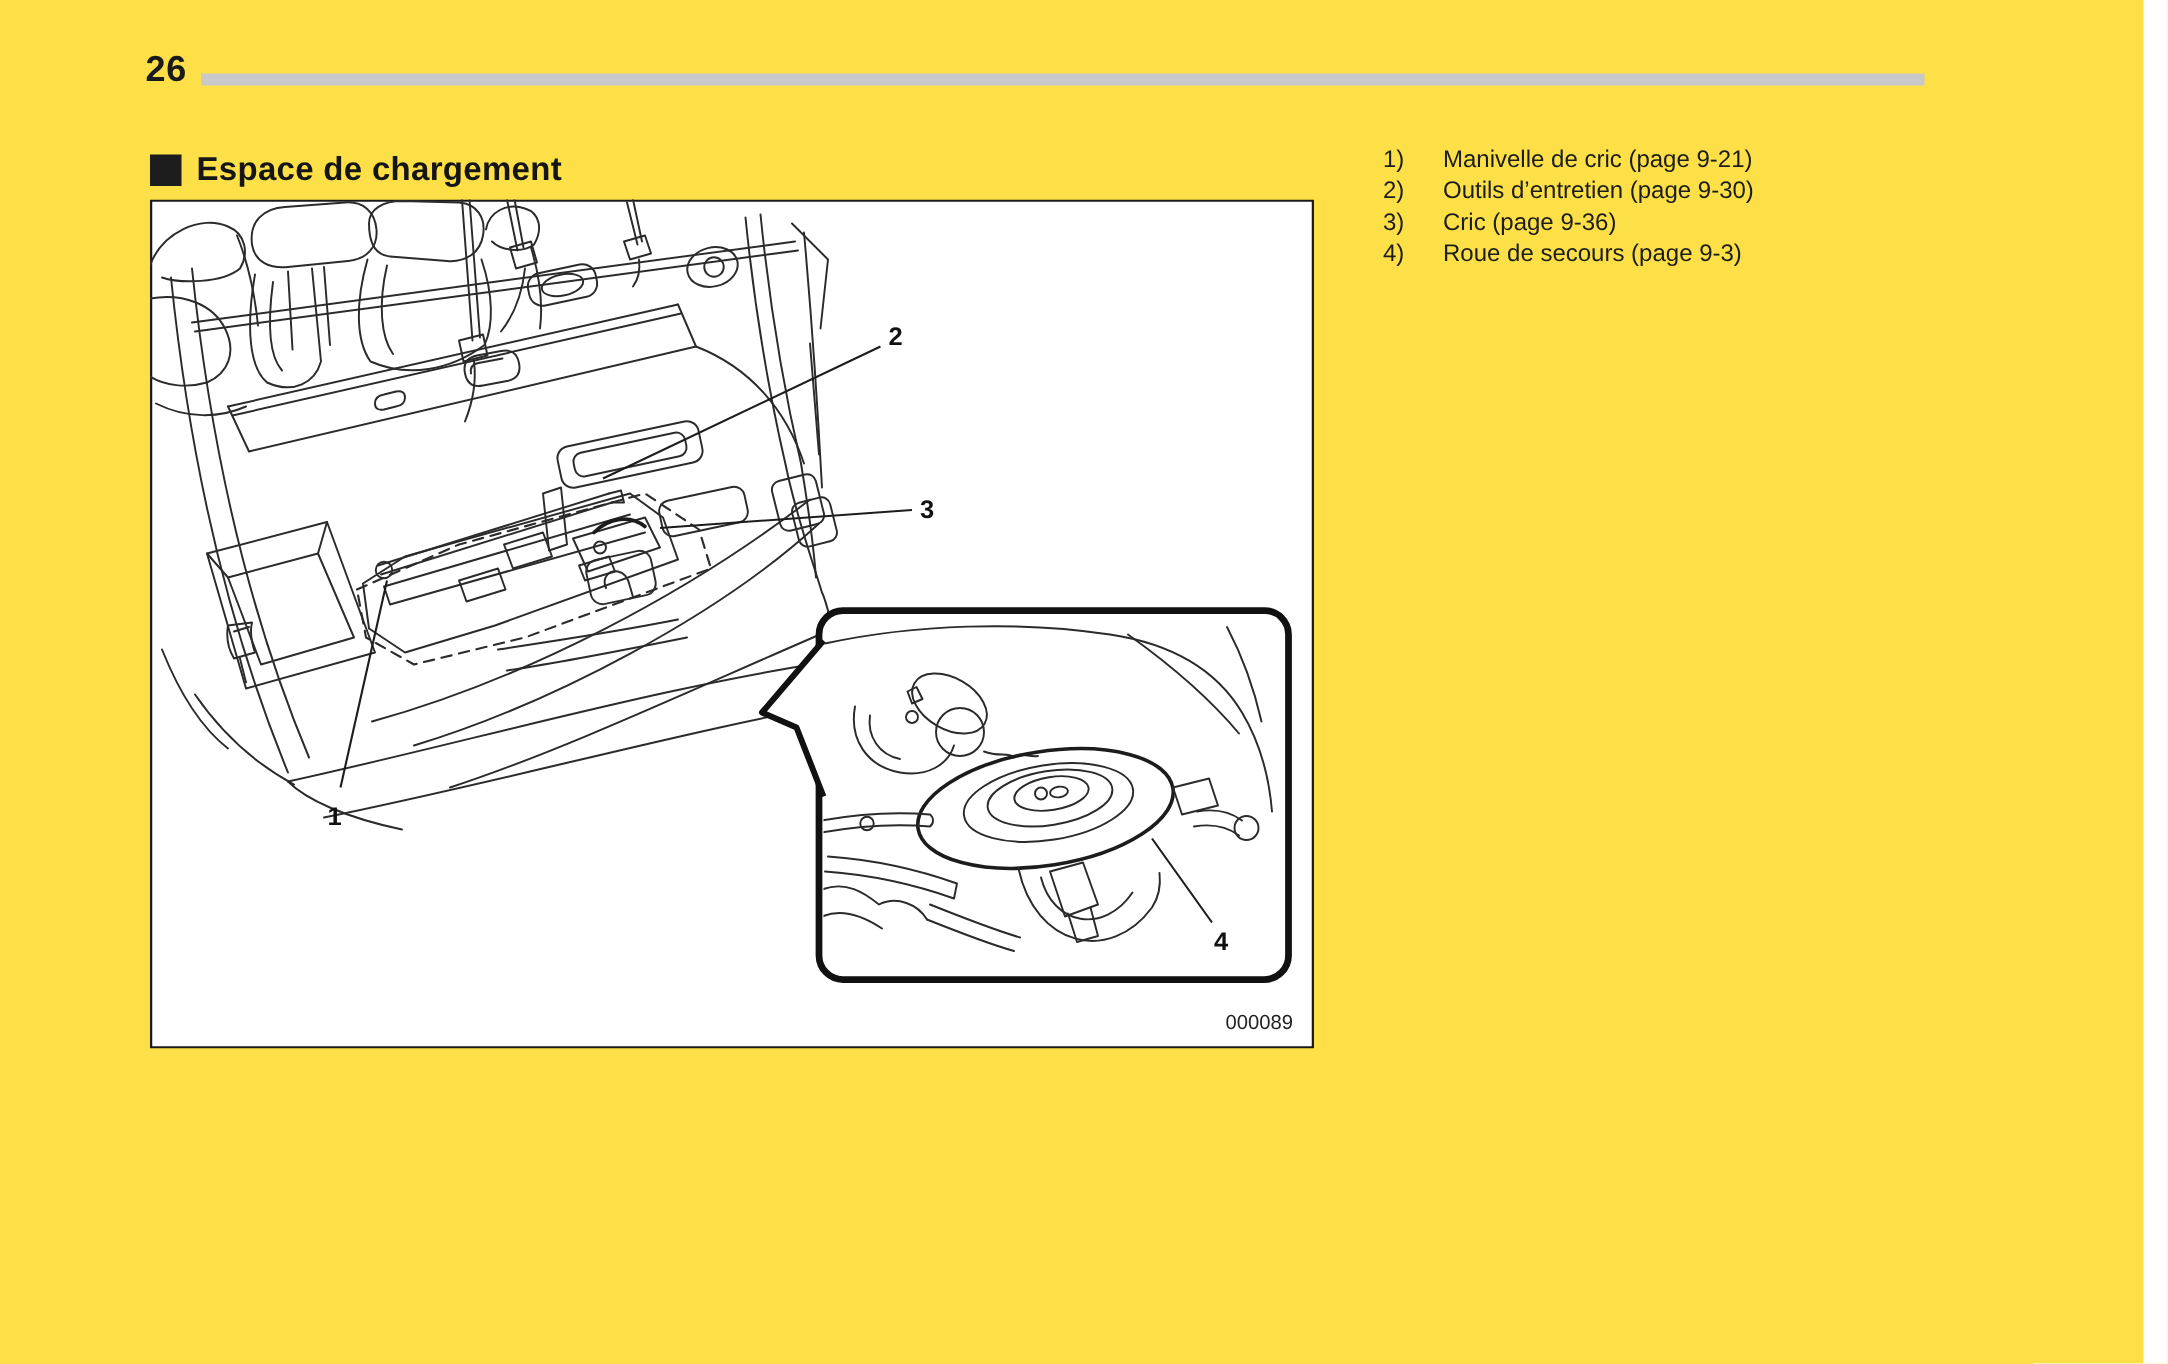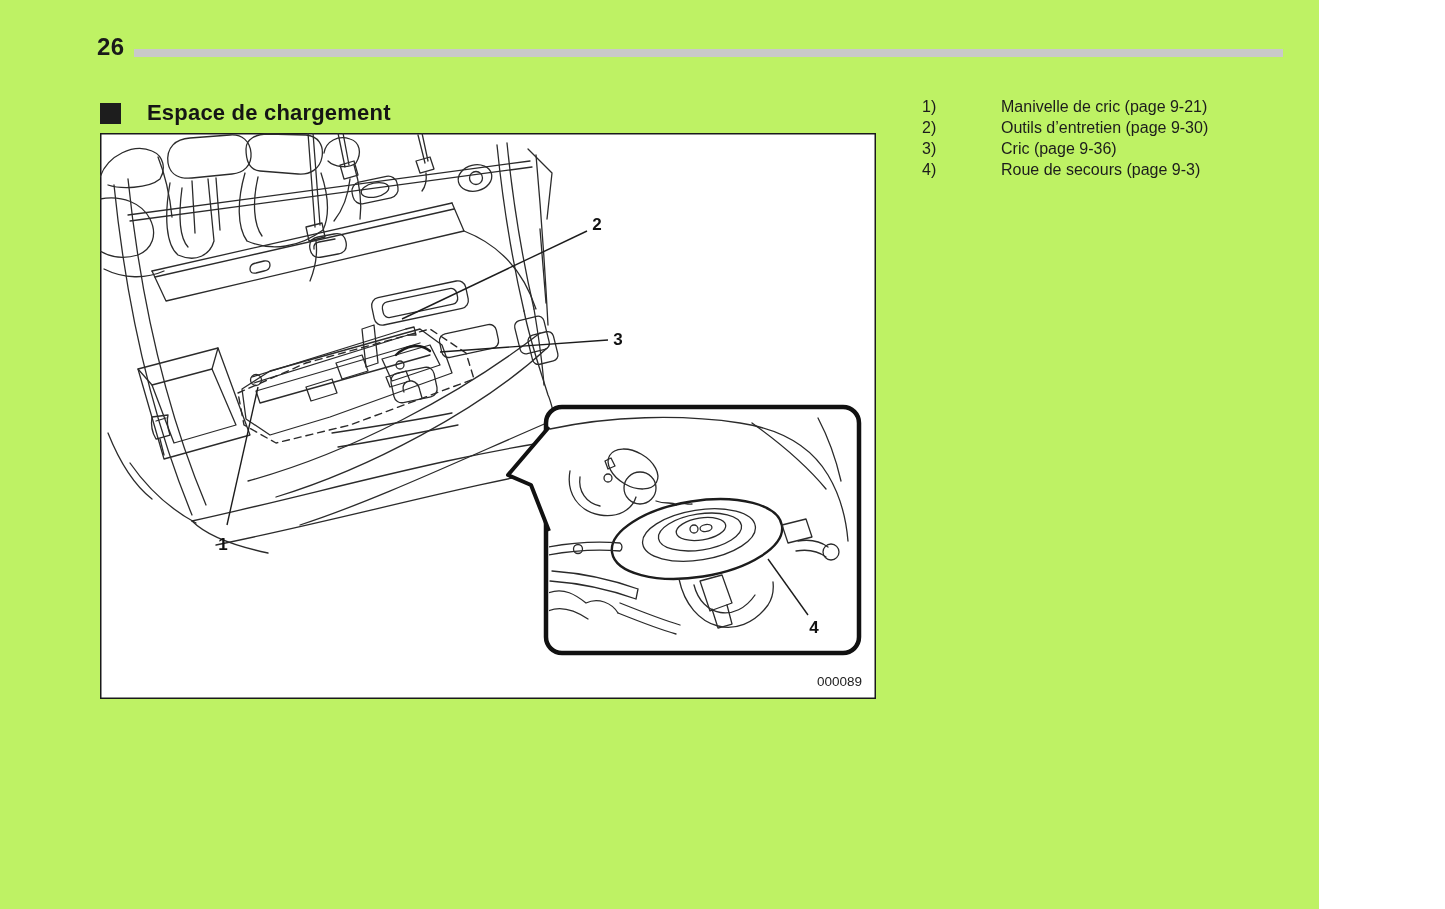--- a/index.html
+++ b/index.html
@@ -1,46 +1,46 @@
 <!DOCTYPE html>
 <html><head>
 <meta charset="utf-8">
 <style>
   * { margin:0; padding:0; box-sizing:border-box; }
   html,body { background:#ffffff; }
   .page {
-    position:relative; width:1319px; height:909px; background:#bef264;
+    position:relative; width:1429px; height:909px; background:#fde047;
     font-family:"Liberation Sans", sans-serif; color:#1a1a1a; overflow:hidden;
   }
   .page-number {
     position:absolute; left:97px; top:33px; font-size:24px; font-weight:bold;
     color:#1a1a1a; letter-spacing:0.5px; z-index:2;
   }
   .divider-bar {
     position:absolute; left:134px; top:49px; width:1149px; height:8px;
     background:#c9c9c9; z-index:1;
   }
   .section-heading {
-    position:absolute; left:100px; top:100px; display:flex; align-items:center; z-index:2;gap:16px;
+    position:absolute; left:100px; top:100px; display:flex; align-items:center; z-index:2;
   }
   .section-marker {
     width:21px; height:21px; background:#1d1d1d; margin-right:10px; flex:0 0 auto;
   }
   .section-title {
     font-size:22px; font-weight:bold; color:#151515; letter-spacing:0.2px;
   }
   .figure-wrap {
     position:absolute; left:100px; top:133px; width:776px; height:566px;
   }
   .legend {
     position:absolute; left:922px; top:96px; font-size:16px; color:#1c1c1c;
   }
   .legend-row { display:flex; line-height:21px; }
   .legend-num { width:40px; flex:0 0 auto; }
-  .legend-label { white-space:nowrap;margin-left:39px; }
+  .legend-label { white-space:nowrap; }
   svg .ln { fill:none; stroke:#2b2b2b; stroke-width:1.3; stroke-linecap:round; stroke-linejoin:round; }
   svg .ln-thick { fill:none; stroke:#1c1c1c; stroke-width:2.4; stroke-linecap:round; stroke-linejoin:round; }
   svg .dash { fill:none; stroke:#2b2b2b; stroke-width:1.4; stroke-dasharray:7 5; stroke-linecap:round; stroke-linejoin:round; }
   svg .callout-line { fill:none; stroke:#1c1c1c; stroke-width:1.4; }
   svg .callout-text { font-family:"Liberation Sans", sans-serif; font-size:17px; font-weight:bold; fill:#111; }
   svg .fig-code { font-family:"Liberation Sans", sans-serif; font-size:13.5px; fill:#222; }
 </style>
 </head>
 <body>
 

